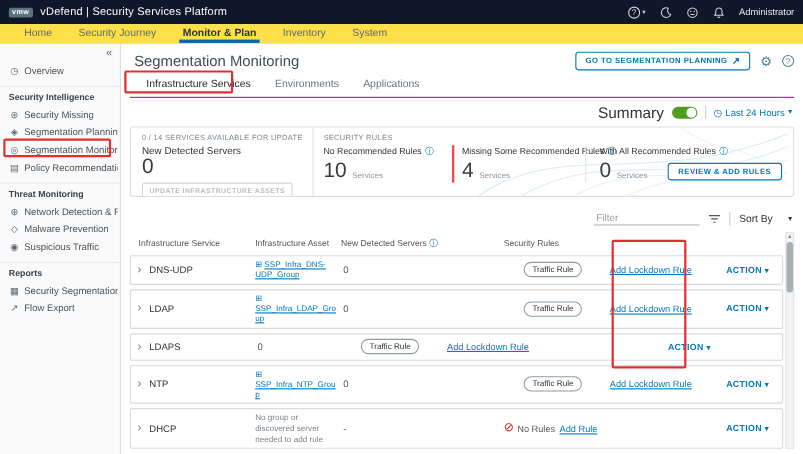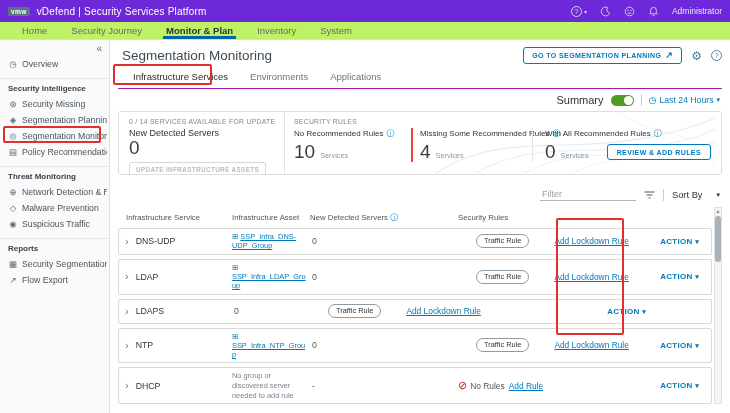--- a/index.html
+++ b/index.html
@@ -4,31 +4,31 @@
 <style>
   * { box-sizing: border-box; margin: 0; padding: 0; }
   html,body { width:730px; height:413px; }
   body {
     font-family:"Liberation Sans", sans-serif;
     background:#fff; overflow:hidden; position:relative;
     -webkit-font-smoothing:antialiased;
   }
 
   
-  .topbar { height:22px; background:#6d28d9; color:#fff; display:flex; align-items:center; padding:0 8px; gap:7px; }
+  .topbar { height:22px; background:#0f172a; color:#fff; display:flex; align-items:center; padding:0 8px; gap:7px; }
   .logo-box { background:#5e7380; color:#fff; font-size:6.5px; font-weight:bold; padding:1px 3px; border-radius:2px; letter-spacing:0.4px; }
   .app-title { font-size:10px; letter-spacing:0.2px; }
   .topbar-right { margin-left:auto; display:flex; align-items:center; gap:13px; }
   .tb-icon { display:flex; align-items:center; gap:2px; color:#cfd8dc; }
   .help-circle { width:11px; height:11px; border:1px solid #cfd8dc; border-radius:50%; font-size:7.5px; display:flex; align-items:center; justify-content:center; color:#cfd8dc; }
   .tb-caret { font-size:6px; color:#cfd8dc; }
   .user-name { font-size:8.5px; color:#e4ebef; }
 
   
-  .navbar { height:18px; background:#bef264; border-bottom:1px solid #dcdcdc; display:flex; padding-left:10px; }
+  .navbar { height:18px; background:#fde047; border-bottom:1px solid #dcdcdc; display:flex; padding-left:10px; }
   .nav-item { font-size:9.5px; color:#5d6a74; padding:3px 12px 0; position:relative; cursor:pointer; white-space:nowrap; }
   .nav-item.active { color:#29333c;font-weight:bold; }
   .nav-item.active::after { content:""; position:absolute; left:9px; right:9px; bottom:0; height:3px; background:#0065AB; }
 
   
   .shell { display:flex; height:373px; }
 
   
   .sidebar { width:110px; background:#fafafa; border-right:1px solid #e0e0e0; padding-top:2px; flex:none; overflow:hidden; }
   .collapse { text-align:right; padding:1px 7px 2px 0; color:#5f6f7a; font-size:10px; cursor:pointer; }
@@ -47,21 +47,21 @@
   .go-btn { border:1px solid #0079B8; color:#0079B8; background:#fff; font-size:7px; font-weight:bold; letter-spacing:0.4px; padding:3px 8px; border-radius:3px; display:flex; align-items:center; gap:4px; cursor:pointer; white-space:nowrap; }
   .mini-ic { font-size:9px; line-height:1; }
   .gear-ic { font-size:12px; color:#55809c; cursor:pointer; line-height:1; }
   .help2 { width:11px; height:11px; border:1px solid #55809c; color:#55809c; border-radius:50%; font-size:7.5px; display:flex; align-items:center; justify-content:center; cursor:pointer; }
 
   .tabs { display:flex; border-bottom:1px solid #a21caf; padding-left:4px; }
   .tab { font-size:9.5px; color:#6b757d; padding:5px 11px 6px; cursor:pointer; white-space:nowrap; }
   .tab.active { color:#2b2b2b; }
 
   .summary-row { display:flex; justify-content:flex-end; align-items:center; gap:7px; padding:5px 2px 4px; }
-  .summary-lbl { font-size:11px; color:#333; }
+  .summary-lbl { font-size:14px; color:#333; }
   .toggle { width:23px; height:11px; border-radius:7px; background:#4F9E21; position:relative; cursor:pointer; flex:none; }
   .toggle::after { content:""; position:absolute; right:1px; top:1px; width:9px; height:9px; background:#fff; border-radius:50%; }
   .vr { width:1px; height:12px; background:#ccc; }
   .time-link { display:flex; align-items:center; gap:3px; color:#0079B8; font-size:8.7px; cursor:pointer; }
   .clock-g { font-size:9px; }
   .caret { font-size:7px; }
 
   
   .cards { position:relative; background:#fff; border:1px solid #dedede; border-radius:3px; height:64px; display:flex; overflow:hidden; margin-top:1px; }
   .waves { position:absolute; right:0; top:0; height:100%; pointer-events:none; }

